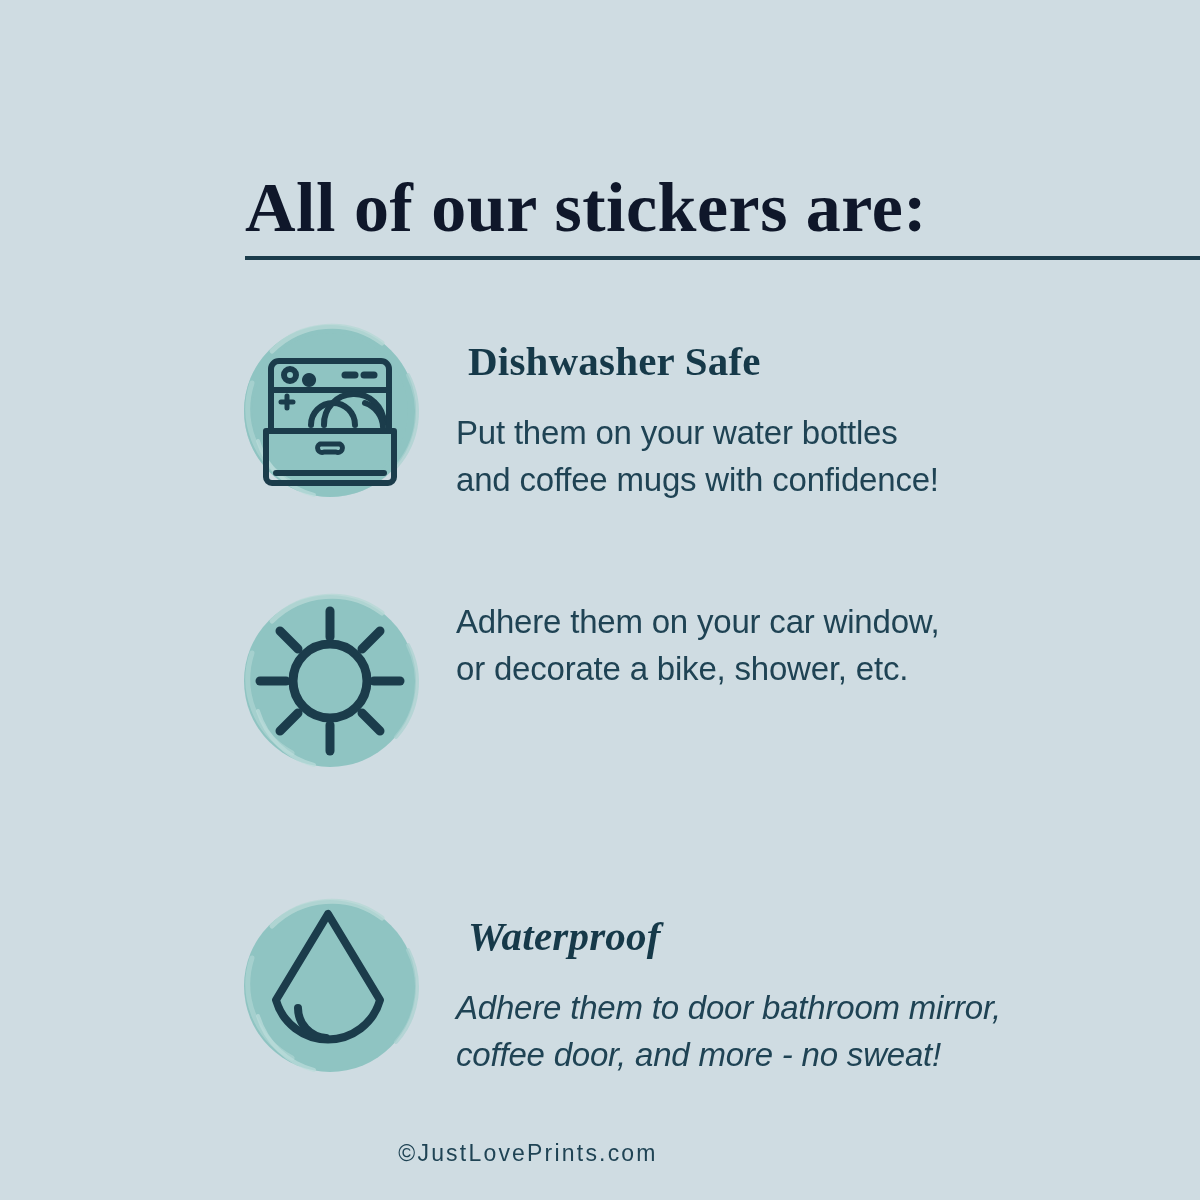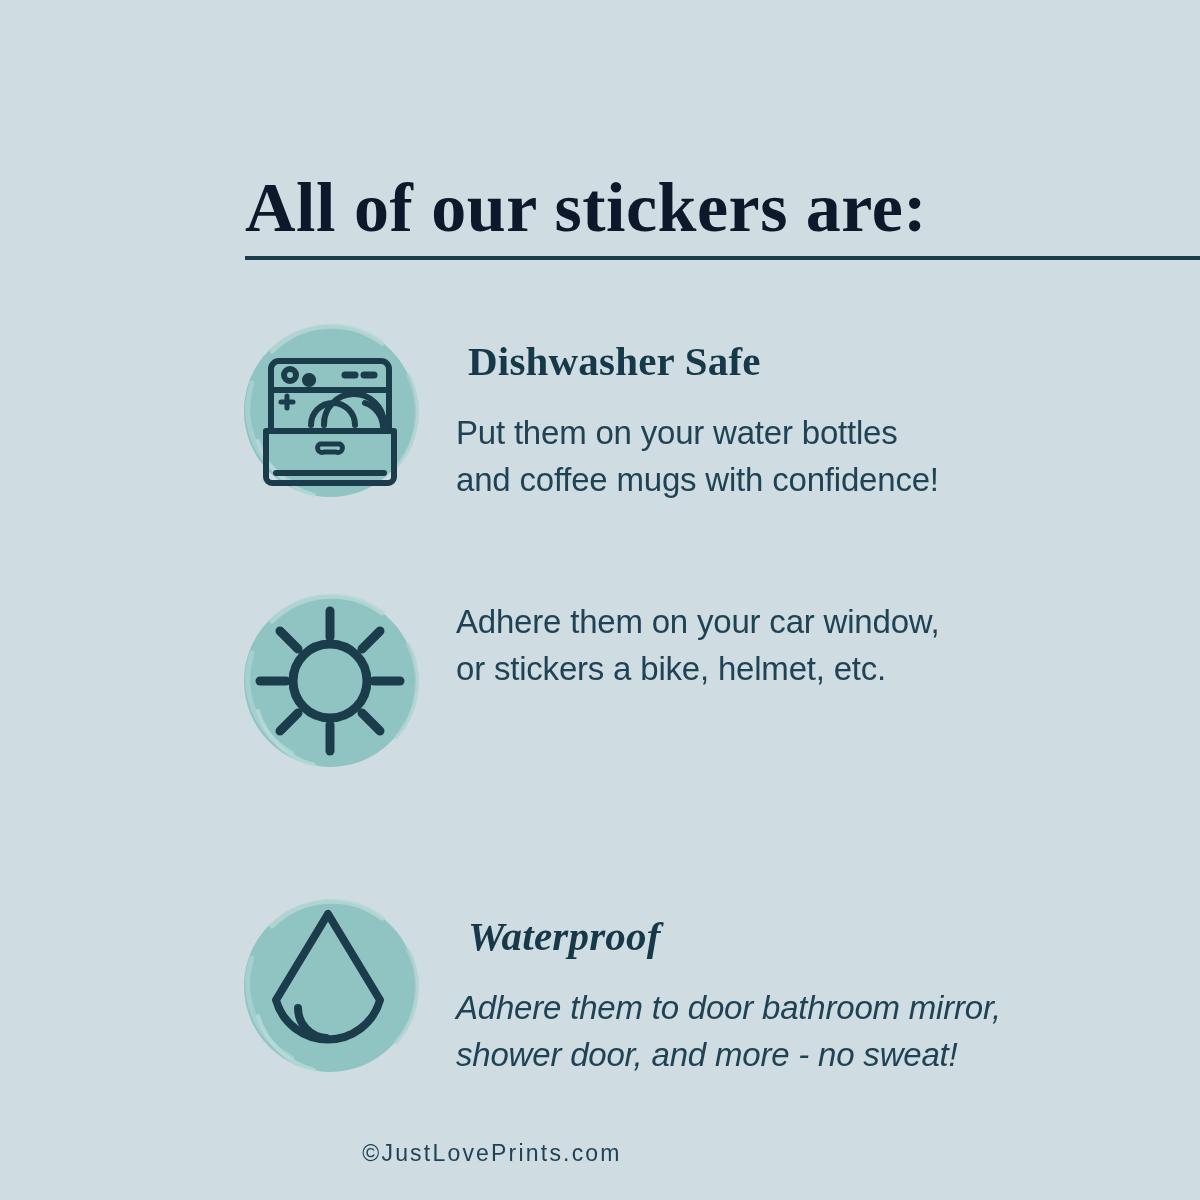--- a/index.html
+++ b/index.html
@@ -97,20 +97,21 @@
   .footer {
     position: absolute;
     left: 0;
     top: 1140px;
     width: 984px;
     text-align: center;
     font-family: "Liberation Sans", sans-serif;
     font-size: 23px;
     letter-spacing: 2.2px;
     color: #1f4354;
+    padding-left: 36px;
   }
 </style>
 </head>
 <body>
 
 <div class="page">
 
   <h1 class="title">All of our stickers are:</h1>
 
   <div class="divider"></div>
@@ -171,21 +172,21 @@
           <line x1="48" y1="48" x2="66" y2="66"></line>
           <line x1="130" y1="130" x2="148" y2="148"></line>
           <line x1="148" y1="48" x2="130" y2="66"></line>
           <line x1="66" y1="130" x2="48" y2="148"></line>
         </g>
       </svg>
     </div>
     <div class="feature-text">
       <p class="feature-body">
         <span class="line">Adhere them on your car window,</span>
-        <span class="line">or stickers a bike, helmet, etc.</span>
+        <span class="line">or decorate a bike, shower, etc.</span>
       </p>
     </div>
   </div>
 
   <div class="feature feature-3">
     <div class="badge">
       <svg viewBox="0 0 196 196" xmlns="http://www.w3.org/2000/svg">
         <g>
           <circle cx="98" cy="98" r="86" fill="#8fc4c2"></circle>
           <path d="M20 70 a84 84 0 0 0 40 100" stroke="#a9d2d0" stroke-width="5" fill="none" stroke-linecap="round" opacity="0.85"></path>
@@ -196,20 +197,20 @@
         <g fill="none" stroke="#1b3c4b" stroke-width="8" stroke-linecap="round" stroke-linejoin="round">
           <path d="M96 26 L44 112 a54 54 0 0 0 104 0 z"></path>
           <path d="M66 120 a30 30 0 0 0 28 30" stroke-width="8"></path>
         </g>
       </svg>
     </div>
     <div class="feature-text">
       <p class="feature-head">Waterproof</p>
       <p class="feature-body">
         <span class="line">Adhere them to door bathroom mirror,</span>
-        <span class="line">shower door, and more - no sweat!</span>
+        <span class="line">coffee door, and more - no sweat!</span>
       </p>
     </div>
   </div>
 
   <div class="footer">©JustLovePrints.com</div>
 
 </div>
 
 </body></html>

